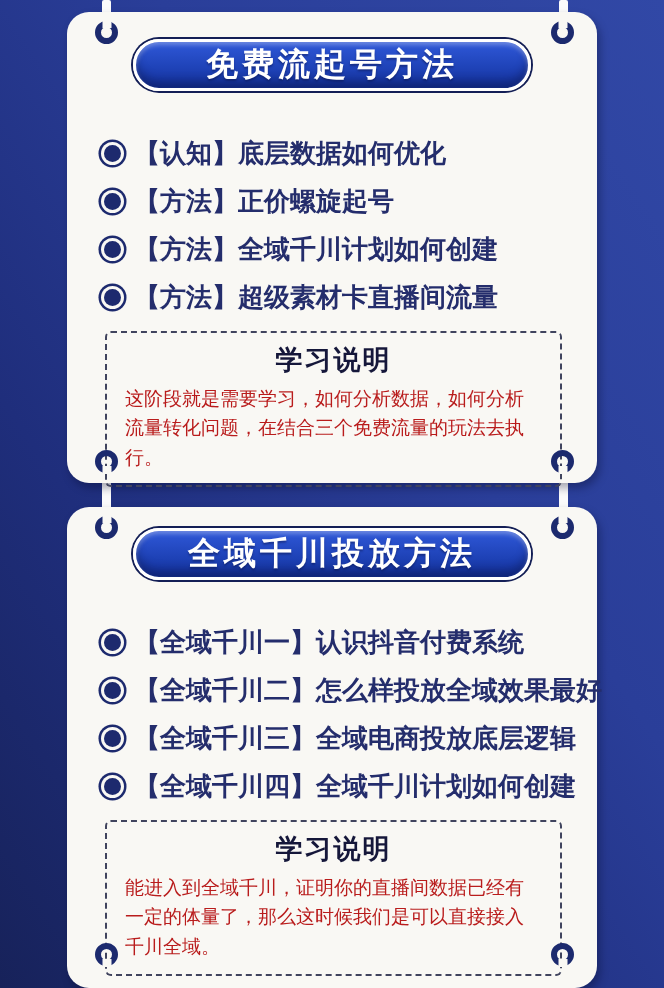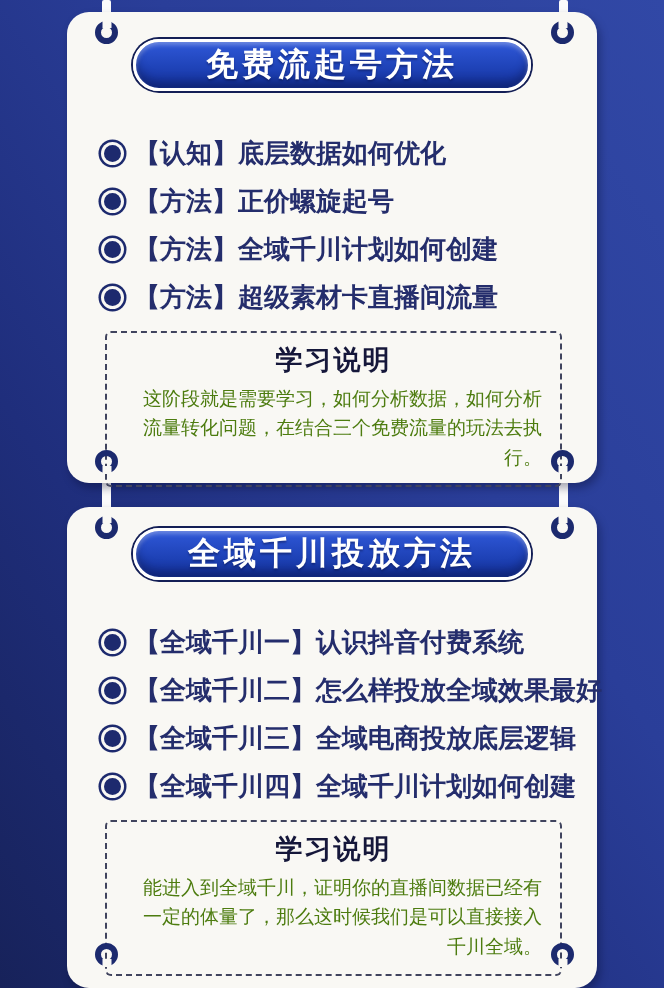--- a/index.html
+++ b/index.html
@@ -75,22 +75,22 @@
   .note{
     margin:12px 35px 0 38px;
     border:2px dashed #40445e;border-radius:6px;
     padding:9px 18px 13px;
   }
   .note-title{
     text-align:center;font-size:27px;font-weight:800;color:#15173a;
     letter-spacing:2px;margin:0 0 6px;
   }
   .note-body{
-    font-size:19px;font-weight:500;color:#4d7c0f;
-    line-height:1.55;margin:0;text-align:right;
+    font-size:19px;font-weight:500;color:#b91c1c;
+    line-height:1.55;margin:0;
   }
 </style>
 </head>
 <body>
 
 <div class="poster">
 
   <div class="rod l seg-top"></div>
   <div class="rod r seg-top"></div>
   <div class="rod l seg-mid"></div>

